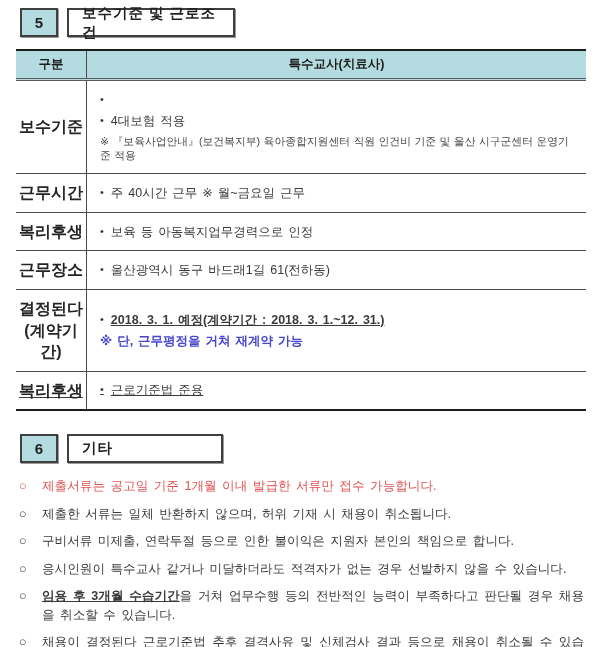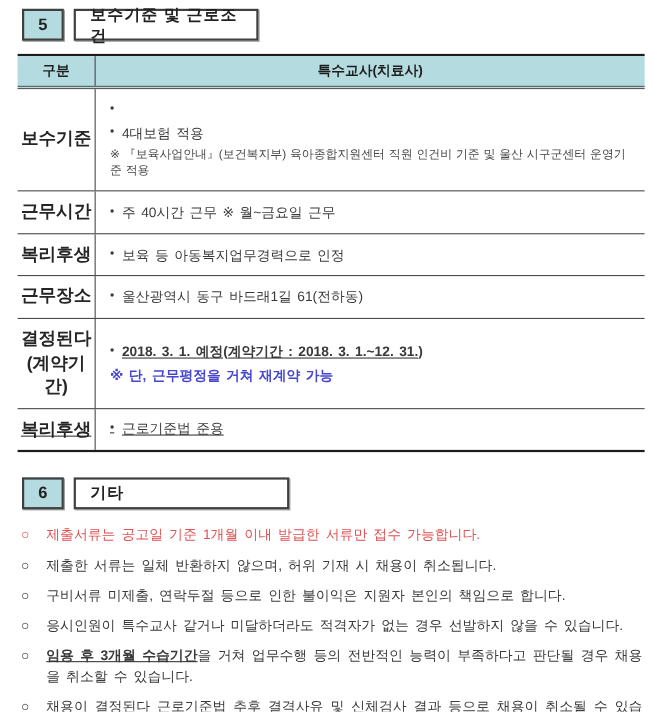--- a/index.html
+++ b/index.html
@@ -23,21 +23,21 @@
     font-weight:bold;font-size:15px;color:#222;
     box-shadow:1px 1px 0 #9a9a9a;
   }
   .title-box{
     border:2px solid var(--box-border);background:#fff;
     display:flex;align-items:center;padding:0 13px;
     font-weight:bold;font-size:14.5px;color:#222;letter-spacing:1px;
     box-shadow:1px 1px 0 #9a9a9a;
   }
   .title-box.w5{width:168px;}
-  .title-box.w6{width:196px;}
+  .title-box.w6{width:156px;}
 
   
   .table{
     margin-top:12px;
     border-top:2px solid var(--line-dark);
     border-bottom:2px solid var(--line-dark);
   }
   .trow{display:grid;grid-template-columns:70px 1fr;}
   .thead{background:var(--teal);border-bottom:3px double #5a5a5a;}
   .thead .hcell{

